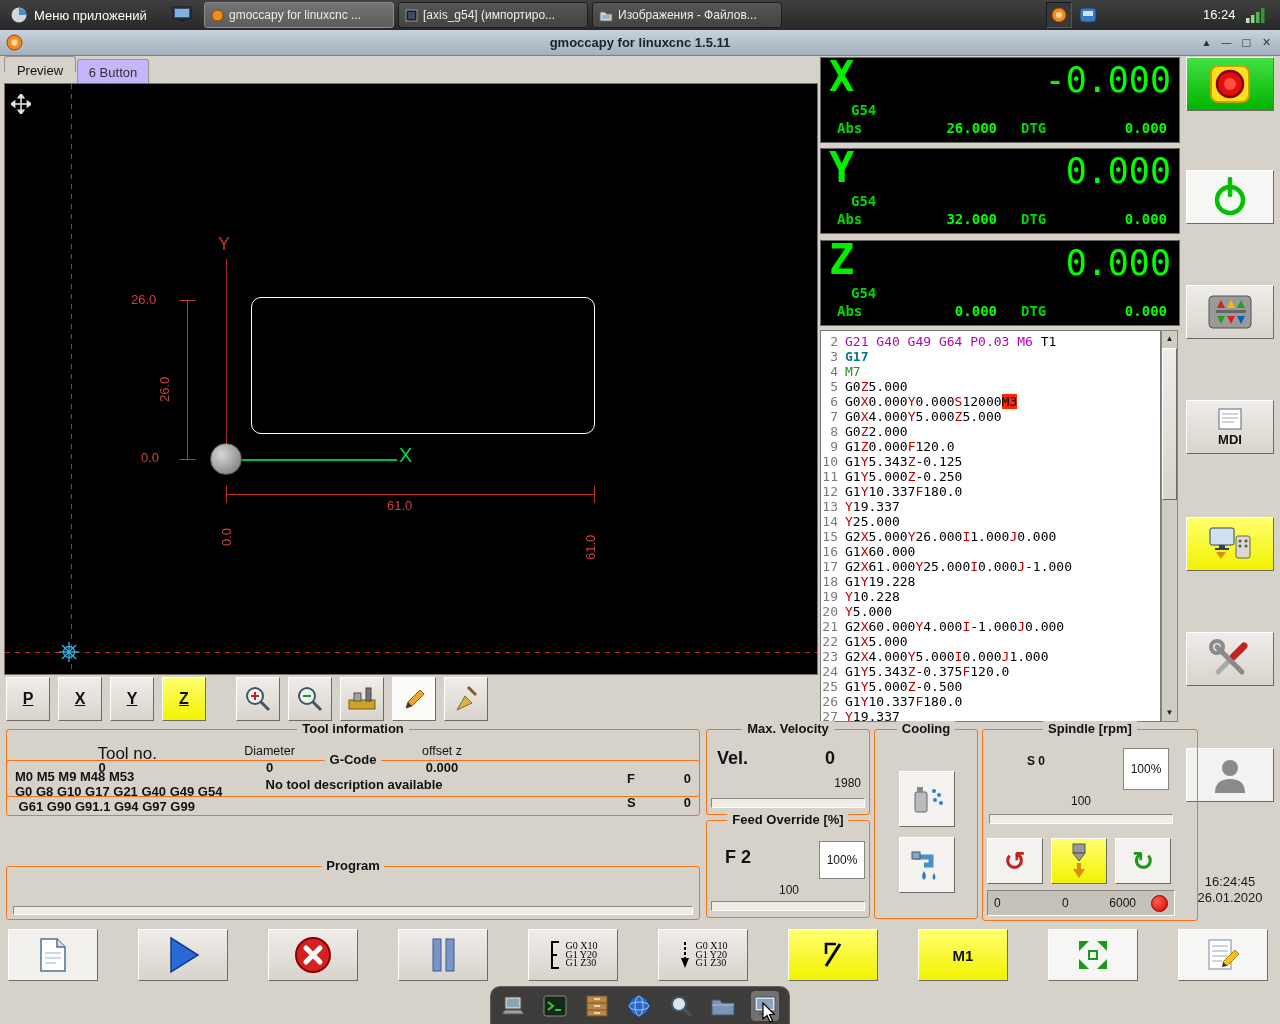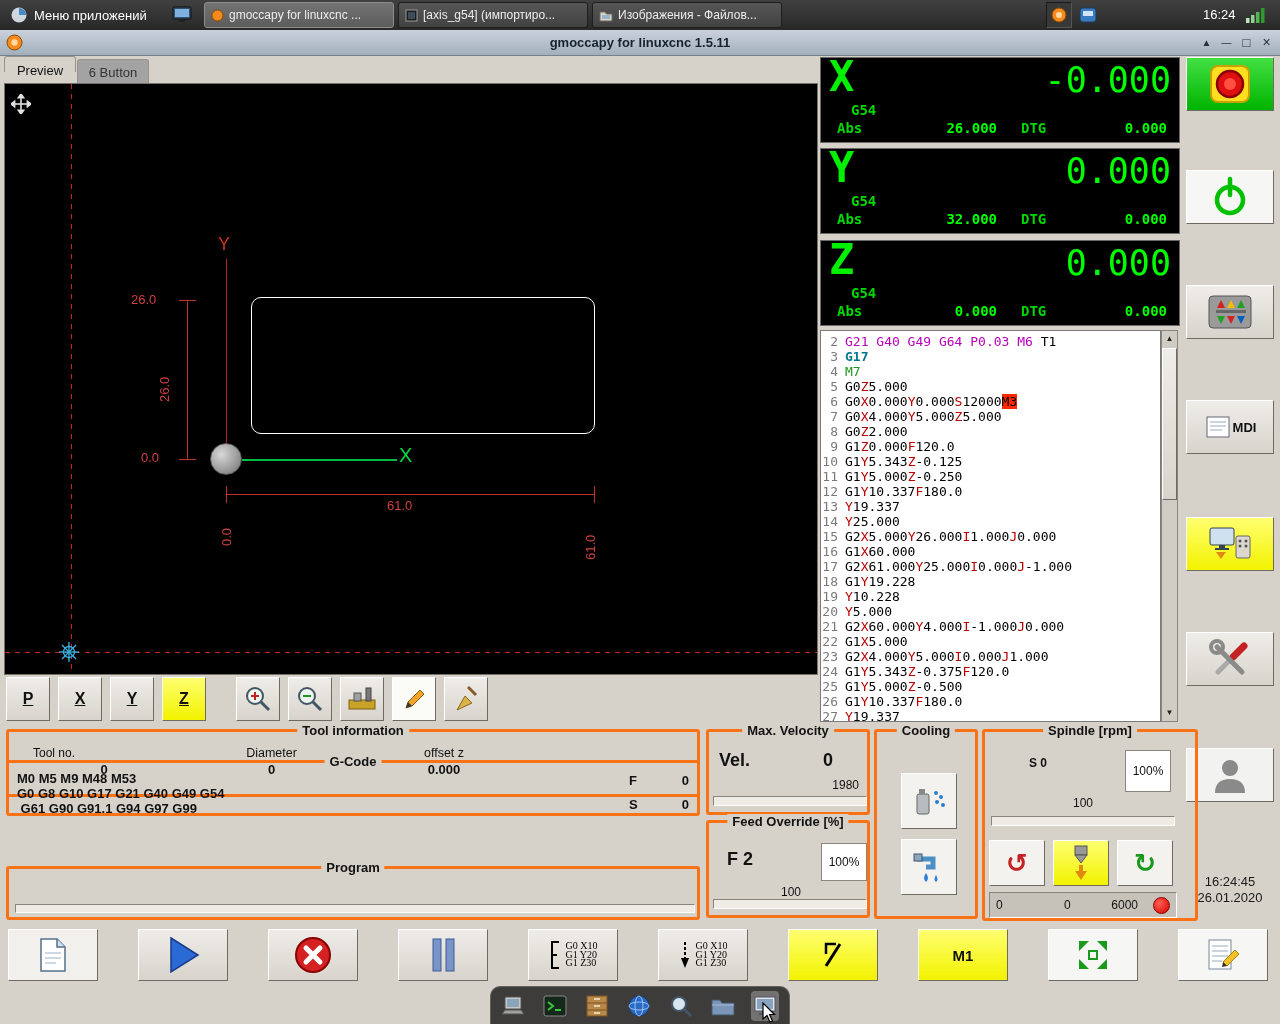--- a/index.html
+++ b/index.html
@@ -4,38 +4,38 @@
 <style>
 *{margin:0;padding:0;box-sizing:border-box}
 html,body{width:1280px;height:1024px}
 body{position:relative;overflow:hidden;background:#d6d2ca;font-family:"Liberation Sans","DejaVu Sans",sans-serif;color:#111}
 .abs{position:absolute}
 svg{display:block}
 
 .b3{background:linear-gradient(#efede9,#d8d4cc);border:1px solid;border-color:#ffffff #6f6b63 #6f6b63 #ffffff;display:flex;align-items:center;justify-content:center}
 .b3.yellow{background:linear-gradient(#ffff70,#f2f200)}
 .trough{background:#efece6;border:1px solid;border-color:#8a867e #fdfdfd #fdfdfd #8a867e}
-.gframe{position:absolute;border:3px solid #f97316;border-radius:3px}
+.gframe{position:absolute;border:1px solid #f97316;border-radius:3px}
 .gframe>.flabel{position:absolute;top:-9px;left:50%;transform:translateX(-50%);background:#d6d2ca;padding:0 5px;font-size:13px;font-weight:bold;white-space:nowrap}
 
 #taskbar{position:absolute;left:0;top:0;width:1280px;height:30px;background:linear-gradient(#404040,#282828);z-index:60}
 .tb-menu{position:absolute;left:2px;top:2px;height:26px;display:flex;align-items:center;gap:6px;padding:0 8px;border-radius:3px;color:#fff;font-size:13px}
 .tb-launch{position:absolute;left:170px;top:3px;width:24px;height:24px;display:flex;align-items:center;justify-content:center}
 .tb-win{position:absolute;top:2px;height:26px;width:190px;background:linear-gradient(#565656,#424242);border:1px solid #1e1e1e;border-radius:3px;display:flex;align-items:center;gap:5px;padding:0 6px;color:#ececec;font-size:12px;white-space:nowrap;overflow:hidden}
 .tb-win.active{background:linear-gradient(#737373,#5c5c5c);border-color:#8c8c8c}
 .tray-slot{position:absolute;top:2px;width:26px;height:26px;background:#383838;border:1px solid;border-color:#1a1a1a #555 #555 #1a1a1a;display:flex;align-items:center;justify-content:center}
 .tb-clock{position:absolute;top:0;height:30px;line-height:30px;font-size:13px;color:#fff}
 
 #titlebar{position:absolute;left:0;top:30px;width:1280px;height:26px;background:linear-gradient(#c9d2dc,#a3afbb);border-bottom:1px solid #76828e;z-index:59}
 #titlebar .title{position:absolute;left:0;right:0;text-align:center;line-height:25px;font-size:13px;font-weight:bold;color:#16222e}
 .tb-ctrl{position:absolute;top:3px;width:19px;height:19px;text-align:center;line-height:19px;font-size:10px;color:#243240}
 
 .tab{position:absolute;text-align:center;font-size:13px;border:1px solid #97938b;border-bottom:none;border-radius:3px 3px 0 0}
 .tab.active{background:#d6d2ca;z-index:5}
-.tab.inactive{background:#a3a3a3;color:#333}
+.tab.inactive{background:#c4b5fd;color:#333}
 
 #preview{position:absolute;left:4px;top:83px;width:814px;height:592px;background:#000;border:1px solid #76726a;overflow:hidden}
 #grid{position:absolute;left:0;top:0;right:0;bottom:0;
 background-image:linear-gradient(to right,#262626 1px,transpar
 ent 1px),linear-gradient(to bottom,#262626 1px,transparent 1px);
 background-size:154px 154px;background-position:66px 106px}
 .dashv{position:absolute;width:1px;background-image:repeating-linear-gradient(to bottom,#cc2222 0 5px,transparent 5px 10px)}
 .dashh{position:absolute;height:1px;background-image:repeating-linear-gradient(to right,#cc2222 0 5px,transparent 5px 10px)}
 .dimtxt{position:absolute;color:#d04040;font-size:13px;white-space:nowrap}
 .dimline{position:absolute;background:#c03030}
@@ -340,21 +340,21 @@
       <rect x="2" y="4" width="42" height="32" rx="4" fill="#9a9a9a" stroke="#555"></rect>
       <path d="M10 16 L14 8 L18 16 Z" fill="#d42222"></path>
       <path d="M10 24 L14 32 L18 24 Z" fill="#22a022"></path>
       <path d="M20 16 L24 8 L28 16 Z" fill="#f0c000"></path>
       <path d="M20 24 L24 32 L28 24 Z" fill="#d42222"></path>
       <path d="M30 16 L34 8 L38 16 Z" fill="#22a022"></path>
       <path d="M30 24 L34 32 L38 24 Z" fill="#0060c0"></path>
       <rect x="9" y="18" width="30" height="3" fill="#666"></rect>
     </svg>
 </div>
-<div class="side-btn b3" style="top:400px;flex-direction:row;gap:1px">
+<div class="side-btn b3" style="top:400px;flex-direction:column;gap:1px">
   <svg width="28" height="24" viewBox="0 0 28 24">
       <rect x="3" y="2" width="22" height="20" fill="#fff" stroke="#667"></rect>
       <line x1="6" y1="7" x2="22" y2="7" stroke="#9ab"></line>
       <line x1="6" y1="11" x2="22" y2="11" stroke="#9ab"></line>
       <line x1="6" y1="15" x2="18" y2="15" stroke="#9ab"></line>
     </svg>
   <span class="bld" style="font-size:13px">MDI</span>
 </div>
 <div class="side-btn b3 yellow" style="top:517px">
   <svg width="46" height="40" viewBox="0 0 46 40">
@@ -383,26 +383,27 @@
       <path d="M5 38 Q5 24 20 24 Q35 24 35 38 Z" fill="#8a8a8a"></path>
     </svg>
 </div>
 <div class="abs" style="left:1186px;top:874px;width:88px;text-align:center;font-size:13px;line-height:16px;color:#1a1a1a">
   <div>16:24:45</div>
   <div>26.01.2020</div>
 </div>
 
 <div class="gframe" style="left:6px;top:729px;width:694px;height:68px">
   <span class="flabel">Tool information</span>
-  <div class="abs" style="left:24px;top:14px;width:110px;text-align:left;font-size:12px">Tool no.</div>
+  <div class="abs" style="left:40px;top:14px;width:110px;text-align:right;font-size:17px">Tool no.</div>
   <div class="abs bld" style="left:40px;top:30px;width:110px;text-align:center;font-size:13px">0</div>
   <div class="abs" style="left:205px;top:14px;width:115px;text-align:center;font-size:12.5px">Diameter</div>
   <div class="abs bld" style="left:205px;top:30px;width:115px;text-align:center;font-size:13px">0</div>
   <div class="abs" style="left:380px;top:14px;width:110px;text-align:center;font-size:12.5px">offset z</div>
   <div class="abs bld" style="left:380px;top:30px;width:110px;text-align:center;font-size:13px">0.000</div>
+  <div class="abs bld" style="left:0;top:47px;width:694px;text-align:center;font-size:13px">No tool description available</div>
 </div>
 
 <div class="gframe" style="left:6px;top:760px;width:694px;height:56px">
   <span class="flabel">G-Code</span>
   <div class="abs bld pre" style="left:8px;top:8px;font-size:13px">M0 M5 M9 M48 M53</div>
   <div class="abs bld pre" style="left:8px;top:23px;font-size:13px">G0 G8 G10 G17 G21 G40 G49 G54</div>
   <div class="abs bld pre" style="left:8px;top:38px;font-size:13px"> G61 G90 G91.1 G94 G97 G99</div>
   <div class="abs bld" style="left:620px;top:10px;font-size:13px">F</div>
   <div class="abs bld" style="right:8px;top:10px;width:50px;text-align:right;font-size:13px">0</div>
   <div class="abs bld" style="left:620px;top:34px;font-size:13px">S</div>

